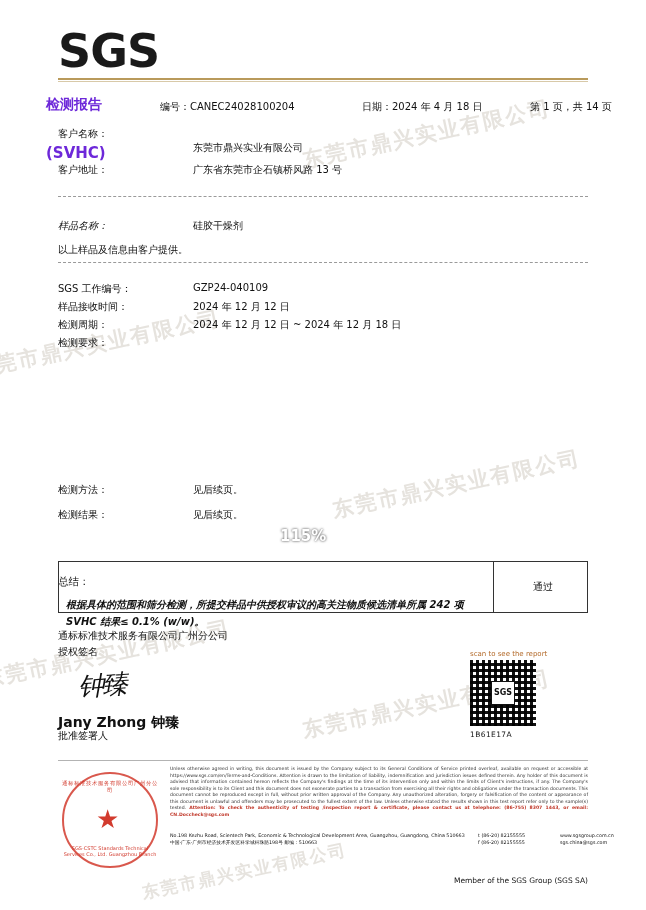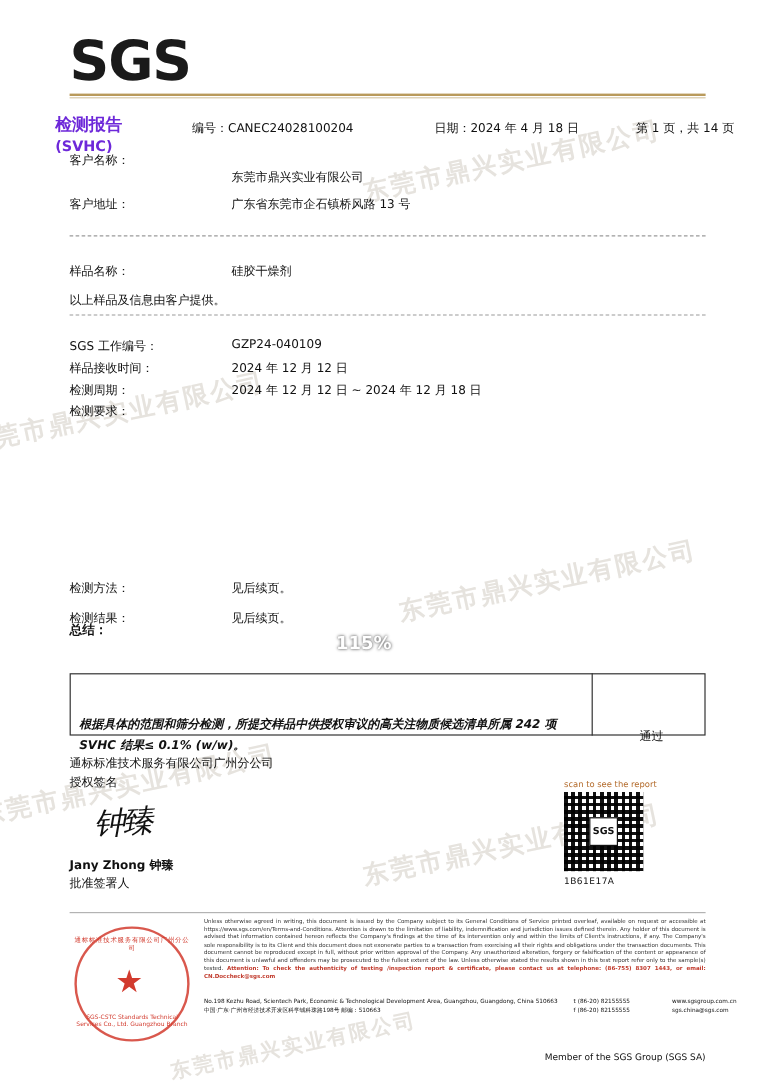--- a/index.html
+++ b/index.html
@@ -64,21 +64,21 @@
 
   .title-block {
     position: absolute;
     left: 46px;
     top: 94px;
     font-size: 14px;
     font-weight: bold;
     color: #6d28d9;
     line-height: 1.45;
   }
-  .title-block .sub { font-size: 12px; }
+  .title-block .sub { font-size: 15px; margin-top: 29px; }
 
   .hdr-right {
     position: absolute;
     top: 100px;
     font-size: 10px;
     color: #111;
   }
   #hdr-no { left: 160px; text-align: center; }
   #hdr-date { left: 362px; }
   #hdr-page { left: 518px; margin-left: 12px; }
@@ -101,23 +101,23 @@
     font-size: 9.6px;
     line-height: 1.62;
     color: #111;
     text-align: justify;
   }
   .req-block p { margin: 0 0 0 0; }
 
   .summary-label {
     position: absolute;
     left: 58px;
-    top: 518px;
+    top: 575px;
     font-size: 10.5px;
-    font-weight: bold;
+    font-weight: normal;
     color: #111;
   }
   .sum-box {
     position: absolute;
     left: 58px;
     top: 561px;
     width: 530px;
     height: 52px;
     border: 1px solid #333;
     box-sizing: border-box;
@@ -137,21 +137,21 @@
     position: absolute;
     left: 493px;
     top: 561px;
     width: 1px;
     height: 52px;
     background: #333;
   }
   .sum-result {
     position: absolute;
     left: 508px;
-    top: 607px;
+    top: 580px;
     font-size: 10px;
     color: #111;
     width: 70px;
     text-align: center;
   }
 
   .company-line {
     position: absolute;
     left: 58px;
     top: 629px;
@@ -173,21 +173,21 @@
     color: #111;
     font-family: "DejaVu Serif", serif;
     font-style: italic;
     transform: rotate(-4deg);
     letter-spacing: -2px;
   }
   .sign-name {
     position: absolute;
     left: 58px;
     top: 714px;
-    font-size: 10px;
+    font-size: 14px;
     font-weight: bold;
     color: #111;
   }
   .sign-role {
     position: absolute;
     left: 58px;
     top: 729px;
     font-size: 10px;
     color: #111;
   }
@@ -358,21 +358,21 @@
     <div class="hdr-right" id="hdr-page">第 1 页，共 14 页</div>
 
     <div class="lbl" style="top:127px;">客户名称：</div>
     <div class="val" style="top:141px;">东莞市鼎兴实业有限公司</div>
 
     <div class="lbl" style="top:163px;">客户地址：</div>
     <div class="val" style="top:163px;">广东省东莞市企石镇桥风路 13 号</div>
 
     <div class="dashline" style="top:196px;"></div>
 
-    <div class="lbl" style="top:219px;">样品名称：</div>
+    <div class="lbl" style="top:219px;font-style:italic;">样品名称：</div>
     <div class="val" style="top:219px;">硅胶干燥剂</div>
 
     <div class="lbl" style="top:243px;">以上样品及信息由客户提供。</div>
 
     <div class="dashline" style="top:262px;"></div>
 
     <div class="lbl" style="top:282px;">SGS 工作编号：</div>
     <div class="val" style="top:282px;">GZP24-040109</div>
 
     <div class="lbl" style="top:300px;">样品接收时间：</div>

